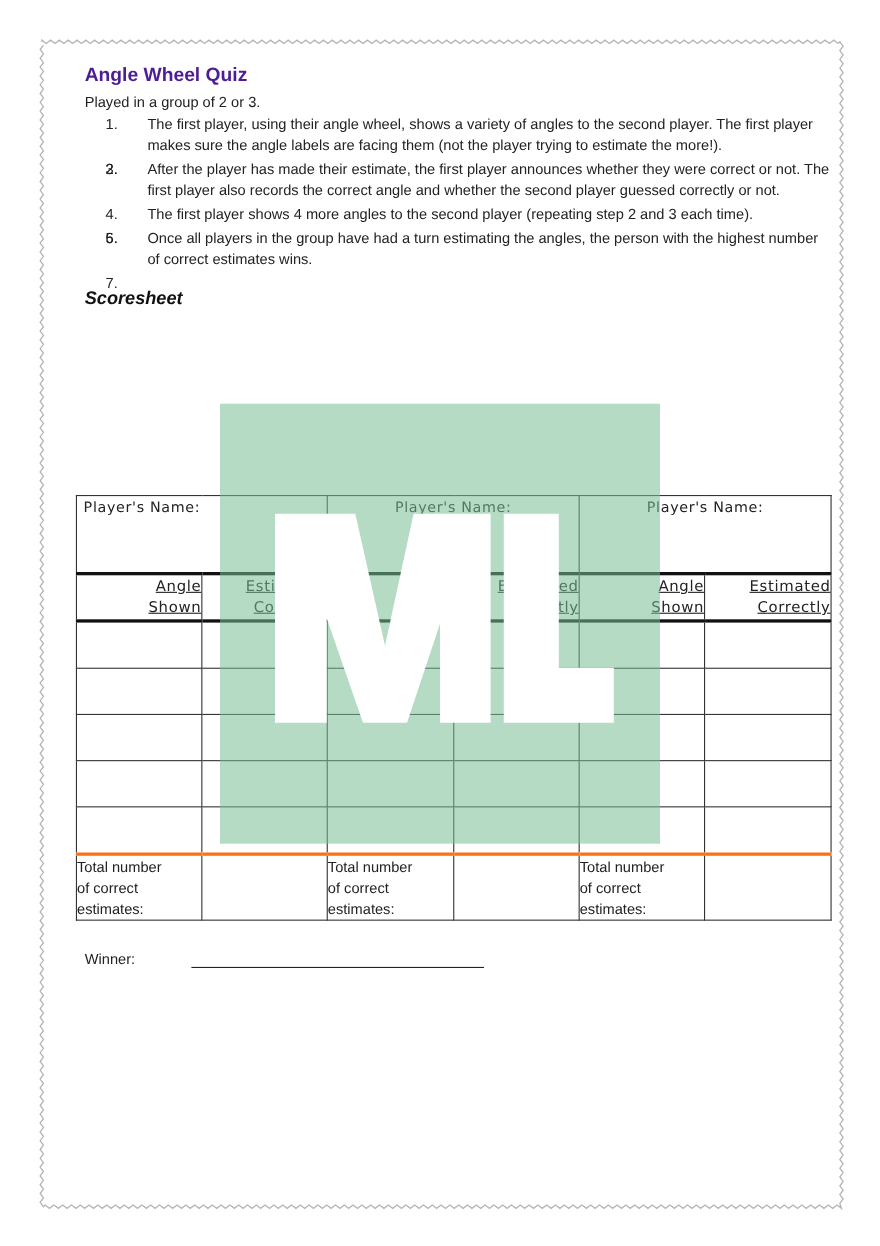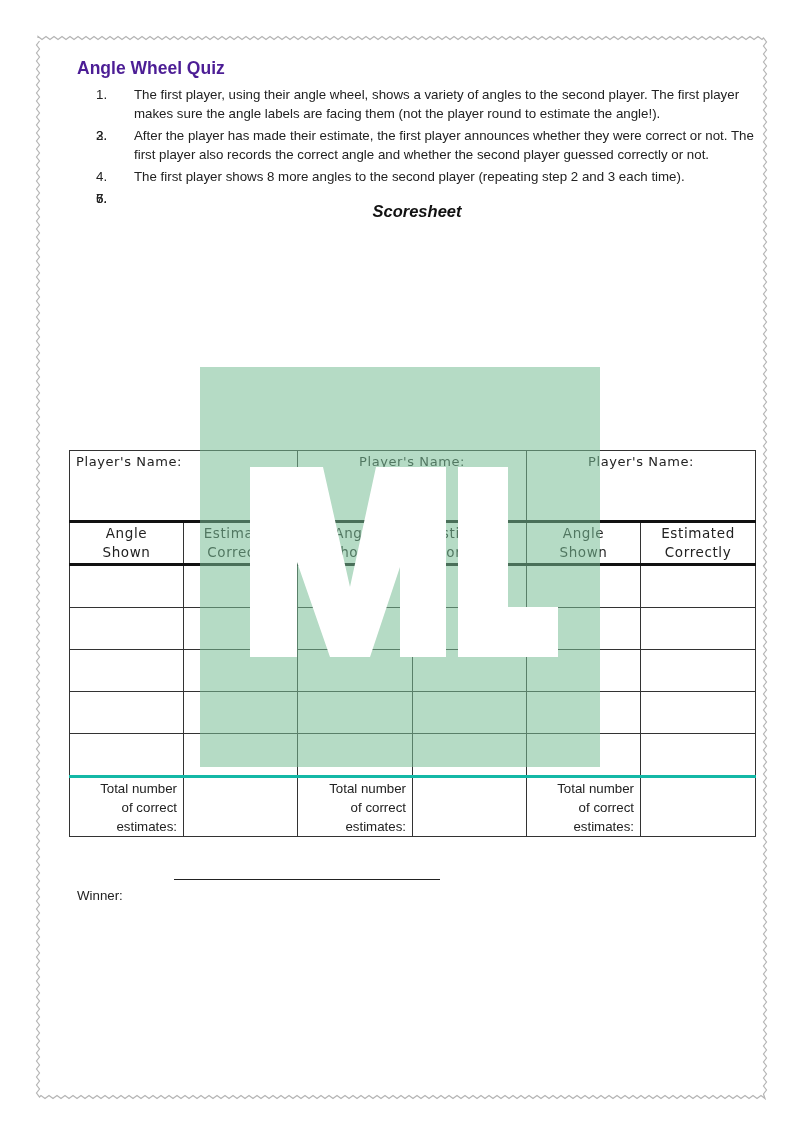--- a/index.html
+++ b/index.html
@@ -4,50 +4,51 @@
   <style>
     html, body { margin: 0; padding: 0; background: #ffffff; }
     body { width: 800px; height: 1133px; position: relative; overflow: hidden; font-family: "Liberation Sans", sans-serif; color: #222; }
     .border-svg { position: absolute; left: 0; top: 0; width: 800px; height: 1133px; pointer-events: none; }
     .page { position: absolute; left: 77px; top: 58px; width: 680px; }
     h1 { font-family: "Liberation Sans", sans-serif; font-weight: bold; font-size: 17.5px; margin: 0 0 6px 0; color: #4c1d95; }
     .intro { font-size: 13.3px; margin: 0 0 3px 0; }
     ol { list-style: none; margin: 0; padding: 0; }
     ol li { position: relative; padding-left: 57px; font-size: 13.3px; line-height: 19.3px; margin-bottom: 2.5px; color: #222; }
     ol li .num { position: absolute; left: 19px; top: 0; }
-    h2 { font-style: italic; font-weight: bold; font-size: 16.5px; margin: 16px 0 4px 0; color: #111; text-align: center; }
+    h2 { font-style: italic; font-weight: bold; font-size: 16.5px; margin: 16px 0 4px 0; color: #111; }
     table.score { position: absolute; left: 69px; top: 450px; width: 686px; border-collapse: collapse; table-layout: fixed; font-family: "DejaVu Sans", sans-serif; }
     table.score td { border: 1px solid #333; padding: 0; vertical-align: top; }
     .name-cell { height: 66px; font-size: 13px; letter-spacing: 0.6px; padding-top: 3px !important; }
     .name-cell.c1 { text-align: left; padding-left: 6px !important; }
     .name-cell.c2, .name-cell.c3 { text-align: center; }
-    tr.hdr td { height: 40px; text-align: center; vertical-align: middle; font-size: 13.5px; letter-spacing: 0.6px; line-height: 19px; border-top: 3px solid #111; border-bottom: 3px solid #111; }
+    tr.hdr td { height: 40px; text-align: right; vertical-align: middle; font-size: 13.5px; letter-spacing: 0.6px; line-height: 19px; border-top: 3px solid #111; border-bottom: 3px solid #111; text-decoration: underline; }
     tr.row td { height: 41px; }
-    tr.total td { height: 58px; border-top: 3px solid #14b8a6; font-family: "Liberation Sans", sans-serif; font-size: 13.3px; text-align: right; line-height: 19px; padding-right: 6px; vertical-align: middle; }
-    .winner { position: absolute; left: 77px; top: 864px; font-size: 13.3px; margin-top: 24px; }
+    tr.total td { height: 58px; border-top: 3px solid #f97316; font-family: "Liberation Sans", sans-serif; font-size: 13.3px; text-align: left; line-height: 19px; padding-right: 6px; vertical-align: middle; }
+    .winner { position: absolute; left: 77px; top: 864px; font-size: 13.3px; }
     .winner-line { position: absolute; left: 174px; top: 879px; width: 266px; border-bottom: 1px solid #222; height: 0; }
     .watermark { position: absolute; left: 200px; top: 367px; width: 400px; height: 400px; background: rgba(120, 190, 150, 0.55); pointer-events: none; }
     .watermark svg { position: absolute; left: 0; top: 0; }
   </style>
 </head>
 <body>
 
 <svg class="border-svg" viewBox="0 0 800 1133" xmlns="http://www.w3.org/2000/svg">
   <path id="zigzag" fill="none" stroke="#b5b5b5" stroke-width="1.2" d="M38,38 L38,36.5 L42,39.5 L46,36.5 L50,39.5 L54,36.5 L58,39.5 L62,36.5 L66,39.5 L70,36.5 L74,39.5 L78,36.5 L82,39.5 L86,36.5 L90,39.5 L94,36.5 L98,39.5 L102,36.5 L106,39.5 L110,36.5 L114,39.5 L118,36.5 L122,39.5 L126,36.5 L130,39.5 L134,36.5 L138,39.5 L142,36.5 L146,39.5 L150,36.5 L154,39.5 L158,36.5 L162,39.5 L166,36.5 L170,39.5 L174,36.5 L178,39.5 L182,36.5 L186,39.5 L190,36.5 L194,39.5 L198,36.5 L202,39.5 L206,36.5 L210,39.5 L214,36.5 L218,39.5 L222,36.5 L226,39.5 L230,36.5 L234,39.5 L238,36.5 L242,39.5 L246,36.5 L250,39.5 L254,36.5 L258,39.5 L262,36.5 L266,39.5 L270,36.5 L274,39.5 L278,36.5 L282,39.5 L286,36.5 L290,39.5 L294,36.5 L298,39.5 L302,36.5 L306,39.5 L310,36.5 L314,39.5 L318,36.5 L322,39.5 L326,36.5 L330,39.5 L334,36.5 L338,39.5 L342,36.5 L346,39.5 L350,36.5 L354,39.5 L358,36.5 L362,39.5 L366,36.5 L370,39.5 L374,36.5 L378,39.5 L382,36.5 L386,39.5 L390,36.5 L394,39.5 L398,36.5 L402,39.5 L406,36.5 L410,39.5 L414,36.5 L418,39.5 L422,36.5 L426,39.5 L430,36.5 L434,39.5 L438,36.5 L442,39.5 L446,36.5 L450,39.5 L454,36.5 L458,39.5 L462,36.5 L466,39.5 L470,36.5 L474,39.5 L478,36.5 L482,39.5 L486,36.5 L490,39.5 L494,36.5 L498,39.5 L502,36.5 L506,39.5 L510,36.5 L514,39.5 L518,36.5 L522,39.5 L526,36.5 L530,39.5 L534,36.5 L538,39.5 L542,36.5 L546,39.5 L550,36.5 L554,39.5 L558,36.5 L562,39.5 L566,36.5 L570,39.5 L574,36.5 L578,39.5 L582,36.5 L586,39.5 L590,36.5 L594,39.5 L598,36.5 L602,39.5 L606,36.5 L610,39.5 L614,36.5 L618,39.5 L622,36.5 L626,39.5 L630,36.5 L634,39.5 L638,36.5 L642,39.5 L646,36.5 L650,39.5 L654,36.5 L658,39.5 L662,36.5 L666,39.5 L670,36.5 L674,39.5 L678,36.5 L682,39.5 L686,36.5 L690,39.5 L694,36.5 L698,39.5 L702,36.5 L706,39.5 L710,36.5 L714,39.5 L718,36.5 L722,39.5 L726,36.5 L730,39.5 L734,36.5 L738,39.5 L742,36.5 L746,39.5 L750,36.5 L754,39.5 L758,36.5 L762,39.5 L763.5,38 L766.5,42 L763.5,46 L766.5,50 L763.5,54 L766.5,58 L763.5,62 L766.5,66 L763.5,70 L766.5,74 L763.5,78 L766.5,82 L763.5,86 L766.5,90 L763.5,94 L766.5,98 L763.5,102 L766.5,106 L763.5,110 L766.5,114 L763.5,118 L766.5,122 L763.5,126 L766.5,130 L763.5,134 L766.5,138 L763.5,142 L766.5,146 L763.5,150 L766.5,154 L763.5,158 L766.5,162 L763.5,166 L766.5,170 L763.5,174 L766.5,178 L763.5,182 L766.5,186 L763.5,190 L766.5,194 L763.5,198 L766.5,202 L763.5,206 L766.5,210 L763.5,214 L766.5,218 L763.5,222 L766.5,226 L763.5,230 L766.5,234 L763.5,238 L766.5,242 L763.5,246 L766.5,250 L763.5,254 L766.5,258 L763.5,262 L766.5,266 L763.5,270 L766.5,274 L763.5,278 L766.5,282 L763.5,286 L766.5,290 L763.5,294 L766.5,298 L763.5,302 L766.5,306 L763.5,310 L766.5,314 L763.5,318 L766.5,322 L763.5,326 L766.5,330 L763.5,334 L766.5,338 L763.5,342 L766.5,346 L763.5,350 L766.5,354 L763.5,358 L766.5,362 L763.5,366 L766.5,370 L763.5,374 L766.5,378 L763.5,382 L766.5,386 L763.5,390 L766.5,394 L763.5,398 L766.5,402 L763.5,406 L766.5,410 L763.5,414 L766.5,418 L763.5,422 L766.5,426 L763.5,430 L766.5,434 L763.5,438 L766.5,442 L763.5,446 L766.5,450 L763.5,454 L766.5,458 L763.5,462 L766.5,466 L763.5,470 L766.5,474 L763.5,478 L766.5,482 L763.5,486 L766.5,490 L763.5,494 L766.5,498 L763.5,502 L766.5,506 L763.5,510 L766.5,514 L763.5,518 L766.5,522 L763.5,526 L766.5,530 L763.5,534 L766.5,538 L763.5,542 L766.5,546 L763.5,550 L766.5,554 L763.5,558 L766.5,562 L763.5,566 L766.5,570 L763.5,574 L766.5,578 L763.5,582 L766.5,586 L763.5,590 L766.5,594 L763.5,598 L766.5,602 L763.5,606 L766.5,610 L763.5,614 L766.5,618 L763.5,622 L766.5,626 L763.5,630 L766.5,634 L763.5,638 L766.5,642 L763.5,646 L766.5,650 L763.5,654 L766.5,658 L763.5,662 L766.5,666 L763.5,670 L766.5,674 L763.5,678 L766.5,682 L763.5,686 L766.5,690 L763.5,694 L766.5,698 L763.5,702 L766.5,706 L763.5,710 L766.5,714 L763.5,718 L766.5,722 L763.5,726 L766.5,730 L763.5,734 L766.5,738 L763.5,742 L766.5,746 L763.5,750 L766.5,754 L763.5,758 L766.5,762 L763.5,766 L766.5,770 L763.5,774 L766.5,778 L763.5,782 L766.5,786 L763.5,790 L766.5,794 L763.5,798 L766.5,802 L763.5,806 L766.5,810 L763.5,814 L766.5,818 L763.5,822 L766.5,826 L763.5,830 L766.5,834 L763.5,838 L766.5,842 L763.5,846 L766.5,850 L763.5,854 L766.5,858 L763.5,862 L766.5,866 L763.5,870 L766.5,874 L763.5,878 L766.5,882 L763.5,886 L766.5,890 L763.5,894 L766.5,898 L763.5,902 L766.5,906 L763.5,910 L766.5,914 L763.5,918 L766.5,922 L763.5,926 L766.5,930 L763.5,934 L766.5,938 L763.5,942 L766.5,946 L763.5,950 L766.5,954 L763.5,958 L766.5,962 L763.5,966 L766.5,970 L763.5,974 L766.5,978 L763.5,982 L766.5,986 L763.5,990 L766.5,994 L763.5,998 L766.5,1002 L763.5,1006 L766.5,1010 L763.5,1014 L766.5,1018 L763.5,1022 L766.5,1026 L763.5,1030 L766.5,1034 L763.5,1038 L766.5,1042 L763.5,1046 L766.5,1050 L763.5,1054 L766.5,1058 L763.5,1062 L766.5,1066 L763.5,1070 L766.5,1074 L763.5,1078 L766.5,1082 L763.5,1086 L766.5,1090 L763.5,1094 L765,1098.5 L761,1095.5 L757,1098.5 L753,1095.5 L749,1098.5 L745,1095.5 L741,1098.5 L737,1095.5 L733,1098.5 L729,1095.5 L725,1098.5 L721,1095.5 L717,1098.5 L713,1095.5 L709,1098.5 L705,1095.5 L701,1098.5 L697,1095.5 L693,1098.5 L689,1095.5 L685,1098.5 L681,1095.5 L677,1098.5 L673,1095.5 L669,1098.5 L665,1095.5 L661,1098.5 L657,1095.5 L653,1098.5 L649,1095.5 L645,1098.5 L641,1095.5 L637,1098.5 L633,1095.5 L629,1098.5 L625,1095.5 L621,1098.5 L617,1095.5 L613,1098.5 L609,1095.5 L605,1098.5 L601,1095.5 L597,1098.5 L593,1095.5 L589,1098.5 L585,1095.5 L581,1098.5 L577,1095.5 L573,1098.5 L569,1095.5 L565,1098.5 L561,1095.5 L557,1098.5 L553,1095.5 L549,1098.5 L545,1095.5 L541,1098.5 L537,1095.5 L533,1098.5 L529,1095.5 L525,1098.5 L521,1095.5 L517,1098.5 L513,1095.5 L509,1098.5 L505,1095.5 L501,1098.5 L497,1095.5 L493,1098.5 L489,1095.5 L485,1098.5 L481,1095.5 L477,1098.5 L473,1095.5 L469,1098.5 L465,1095.5 L461,1098.5 L457,1095.5 L453,1098.5 L449,1095.5 L445,1098.5 L441,1095.5 L437,1098.5 L433,1095.5 L429,1098.5 L425,1095.5 L421,1098.5 L417,1095.5 L413,1098.5 L409,1095.5 L405,1098.5 L401,1095.5 L397,1098.5 L393,1095.5 L389,1098.5 L385,1095.5 L381,1098.5 L377,1095.5 L373,1098.5 L369,1095.5 L365,1098.5 L361,1095.5 L357,1098.5 L353,1095.5 L349,1098.5 L345,1095.5 L341,1098.5 L337,1095.5 L333,1098.5 L329,1095.5 L325,1098.5 L321,1095.5 L317,1098.5 L313,1095.5 L309,1098.5 L305,1095.5 L301,1098.5 L297,1095.5 L293,1098.5 L289,1095.5 L285,1098.5 L281,1095.5 L277,1098.5 L273,1095.5 L269,1098.5 L265,1095.5 L261,1098.5 L257,1095.5 L253,1098.5 L249,1095.5 L245,1098.5 L241,1095.5 L237,1098.5 L233,1095.5 L229,1098.5 L225,1095.5 L221,1098.5 L217,1095.5 L213,1098.5 L209,1095.5 L205,1098.5 L201,1095.5 L197,1098.5 L193,1095.5 L189,1098.5 L185,1095.5 L181,1098.5 L177,1095.5 L173,1098.5 L169,1095.5 L165,1098.5 L161,1095.5 L157,1098.5 L153,1095.5 L149,1098.5 L145,1095.5 L141,1098.5 L137,1095.5 L133,1098.5 L129,1095.5 L125,1098.5 L121,1095.5 L117,1098.5 L113,1095.5 L109,1098.5 L105,1095.5 L101,1098.5 L97,1095.5 L93,1098.5 L89,1095.5 L85,1098.5 L81,1095.5 L77,1098.5 L73,1095.5 L69,1098.5 L65,1095.5 L61,1098.5 L57,1095.5 L53,1098.5 L49,1095.5 L45,1098.5 L41,1095.5 L39.5,1097 L36.5,1093 L39.5,1089 L36.5,1085 L39.5,1081 L36.5,1077 L39.5,1073 L36.5,1069 L39.5,1065 L36.5,1061 L39.5,1057 L36.5,1053 L39.5,1049 L36.5,1045 L39.5,1041 L36.5,1037 L39.5,1033 L36.5,1029 L39.5,1025 L36.5,1021 L39.5,1017 L36.5,1013 L39.5,1009 L36.5,1005 L39.5,1001 L36.5,997 L39.5,993 L36.5,989 L39.5,985 L36.5,981 L39.5,977 L36.5,973 L39.5,969 L36.5,965 L39.5,961 L36.5,957 L39.5,953 L36.5,949 L39.5,945 L36.5,941 L39.5,937 L36.5,933 L39.5,929 L36.5,925 L39.5,921 L36.5,917 L39.5,913 L36.5,909 L39.5,905 L36.5,901 L39.5,897 L36.5,893 L39.5,889 L36.5,885 L39.5,881 L36.5,877 L39.5,873 L36.5,869 L39.5,865 L36.5,861 L39.5,857 L36.5,853 L39.5,849 L36.5,845 L39.5,841 L36.5,837 L39.5,833 L36.5,829 L39.5,825 L36.5,821 L39.5,817 L36.5,813 L39.5,809 L36.5,805 L39.5,801 L36.5,797 L39.5,793 L36.5,789 L39.5,785 L36.5,781 L39.5,777 L36.5,773 L39.5,769 L36.5,765 L39.5,761 L36.5,757 L39.5,753 L36.5,749 L39.5,745 L36.5,741 L39.5,737 L36.5,733 L39.5,729 L36.5,725 L39.5,721 L36.5,717 L39.5,713 L36.5,709 L39.5,705 L36.5,701 L39.5,697 L36.5,693 L39.5,689 L36.5,685 L39.5,681 L36.5,677 L39.5,673 L36.5,669 L39.5,665 L36.5,661 L39.5,657 L36.5,653 L39.5,649 L36.5,645 L39.5,641 L36.5,637 L39.5,633 L36.5,629 L39.5,625 L36.5,621 L39.5,617 L36.5,613 L39.5,609 L36.5,605 L39.5,601 L36.5,597 L39.5,593 L36.5,589 L39.5,585 L36.5,581 L39.5,577 L36.5,573 L39.5,569 L36.5,565 L39.5,561 L36.5,557 L39.5,553 L36.5,549 L39.5,545 L36.5,541 L39.5,537 L36.5,533 L39.5,529 L36.5,525 L39.5,521 L36.5,517 L39.5,513 L36.5,509 L39.5,505 L36.5,501 L39.5,497 L36.5,493 L39.5,489 L36.5,485 L39.5,481 L36.5,477 L39.5,473 L36.5,469 L39.5,465 L36.5,461 L39.5,457 L36.5,453 L39.5,449 L36.5,445 L39.5,441 L36.5,437 L39.5,433 L36.5,429 L39.5,425 L36.5,421 L39.5,417 L36.5,413 L39.5,409 L36.5,405 L39.5,401 L36.5,397 L39.5,393 L36.5,389 L39.5,385 L36.5,381 L39.5,377 L36.5,373 L39.5,369 L36.5,365 L39.5,361 L36.5,357 L39.5,353 L36.5,349 L39.5,345 L36.5,341 L39.5,337 L36.5,333 L39.5,329 L36.5,325 L39.5,321 L36.5,317 L39.5,313 L36.5,309 L39.5,305 L36.5,301 L39.5,297 L36.5,293 L39.5,289 L36.5,285 L39.5,281 L36.5,277 L39.5,273 L36.5,269 L39.5,265 L36.5,261 L39.5,257 L36.5,253 L39.5,249 L36.5,245 L39.5,241 L36.5,237 L39.5,233 L36.5,229 L39.5,225 L36.5,221 L39.5,217 L36.5,213 L39.5,209 L36.5,205 L39.5,201 L36.5,197 L39.5,193 L36.5,189 L39.5,185 L36.5,181 L39.5,177 L36.5,173 L39.5,169 L36.5,165 L39.5,161 L36.5,157 L39.5,153 L36.5,149 L39.5,145 L36.5,141 L39.5,137 L36.5,133 L39.5,129 L36.5,125 L39.5,121 L36.5,117 L39.5,113 L36.5,109 L39.5,105 L36.5,101 L39.5,97 L36.5,93 L39.5,89 L36.5,85 L39.5,81 L36.5,77 L39.5,73 L36.5,69 L39.5,65 L36.5,61 L39.5,57 L36.5,53 L39.5,49 L36.5,45 L39.5,41"></path>
 </svg>
 
 <div class="page">
   <h1>Angle Wheel Quiz</h1>
+  <p class="intro">Played in a group of 2 or 3.</p>
   <ol>
-    <li><span class="num">1.</span><span>The first player, using their angle wheel, shows a variety of angles to the second player. The first player makes sure the angle labels are facing them (not the player round to estimate the angle!).</span></li>
+    <li><span class="num">1.</span><span>The first player, using their angle wheel, shows a variety of angles to the second player. The first player makes sure the angle labels are facing them (not the player trying to estimate the more!).</span></li>
     <li><span class="num">2.</span></li>
     <li><span class="num">3.</span><span>After the player has made their estimate, the first player announces whether they were correct or not.  The first player also records the correct angle and whether the second player guessed correctly or not.</span></li>
-    <li><span class="num">4.</span><span>The first player shows 8 more angles to the second player (repeating step 2 and 3 each time).</span></li>
+    <li><span class="num">4.</span><span>The first player shows 4 more angles to the second player (repeating step 2 and 3 each time).</span></li>
     <li><span class="num">5.</span></li>
-    <li><span class="num">6.</span></li>
+    <li><span class="num">6.</span><span>Once all players in the group have had a turn estimating the angles, the person with the highest number of correct estimates wins.</span></li>
     <li><span class="num">7.</span></li>
   </ol>
   <h2>Scoresheet</h2>
 </div>
 
 <table class="score">
   <colgroup>
     <col style="width:114px">
       <col style="width:114px">
       <col style="width:115px">

